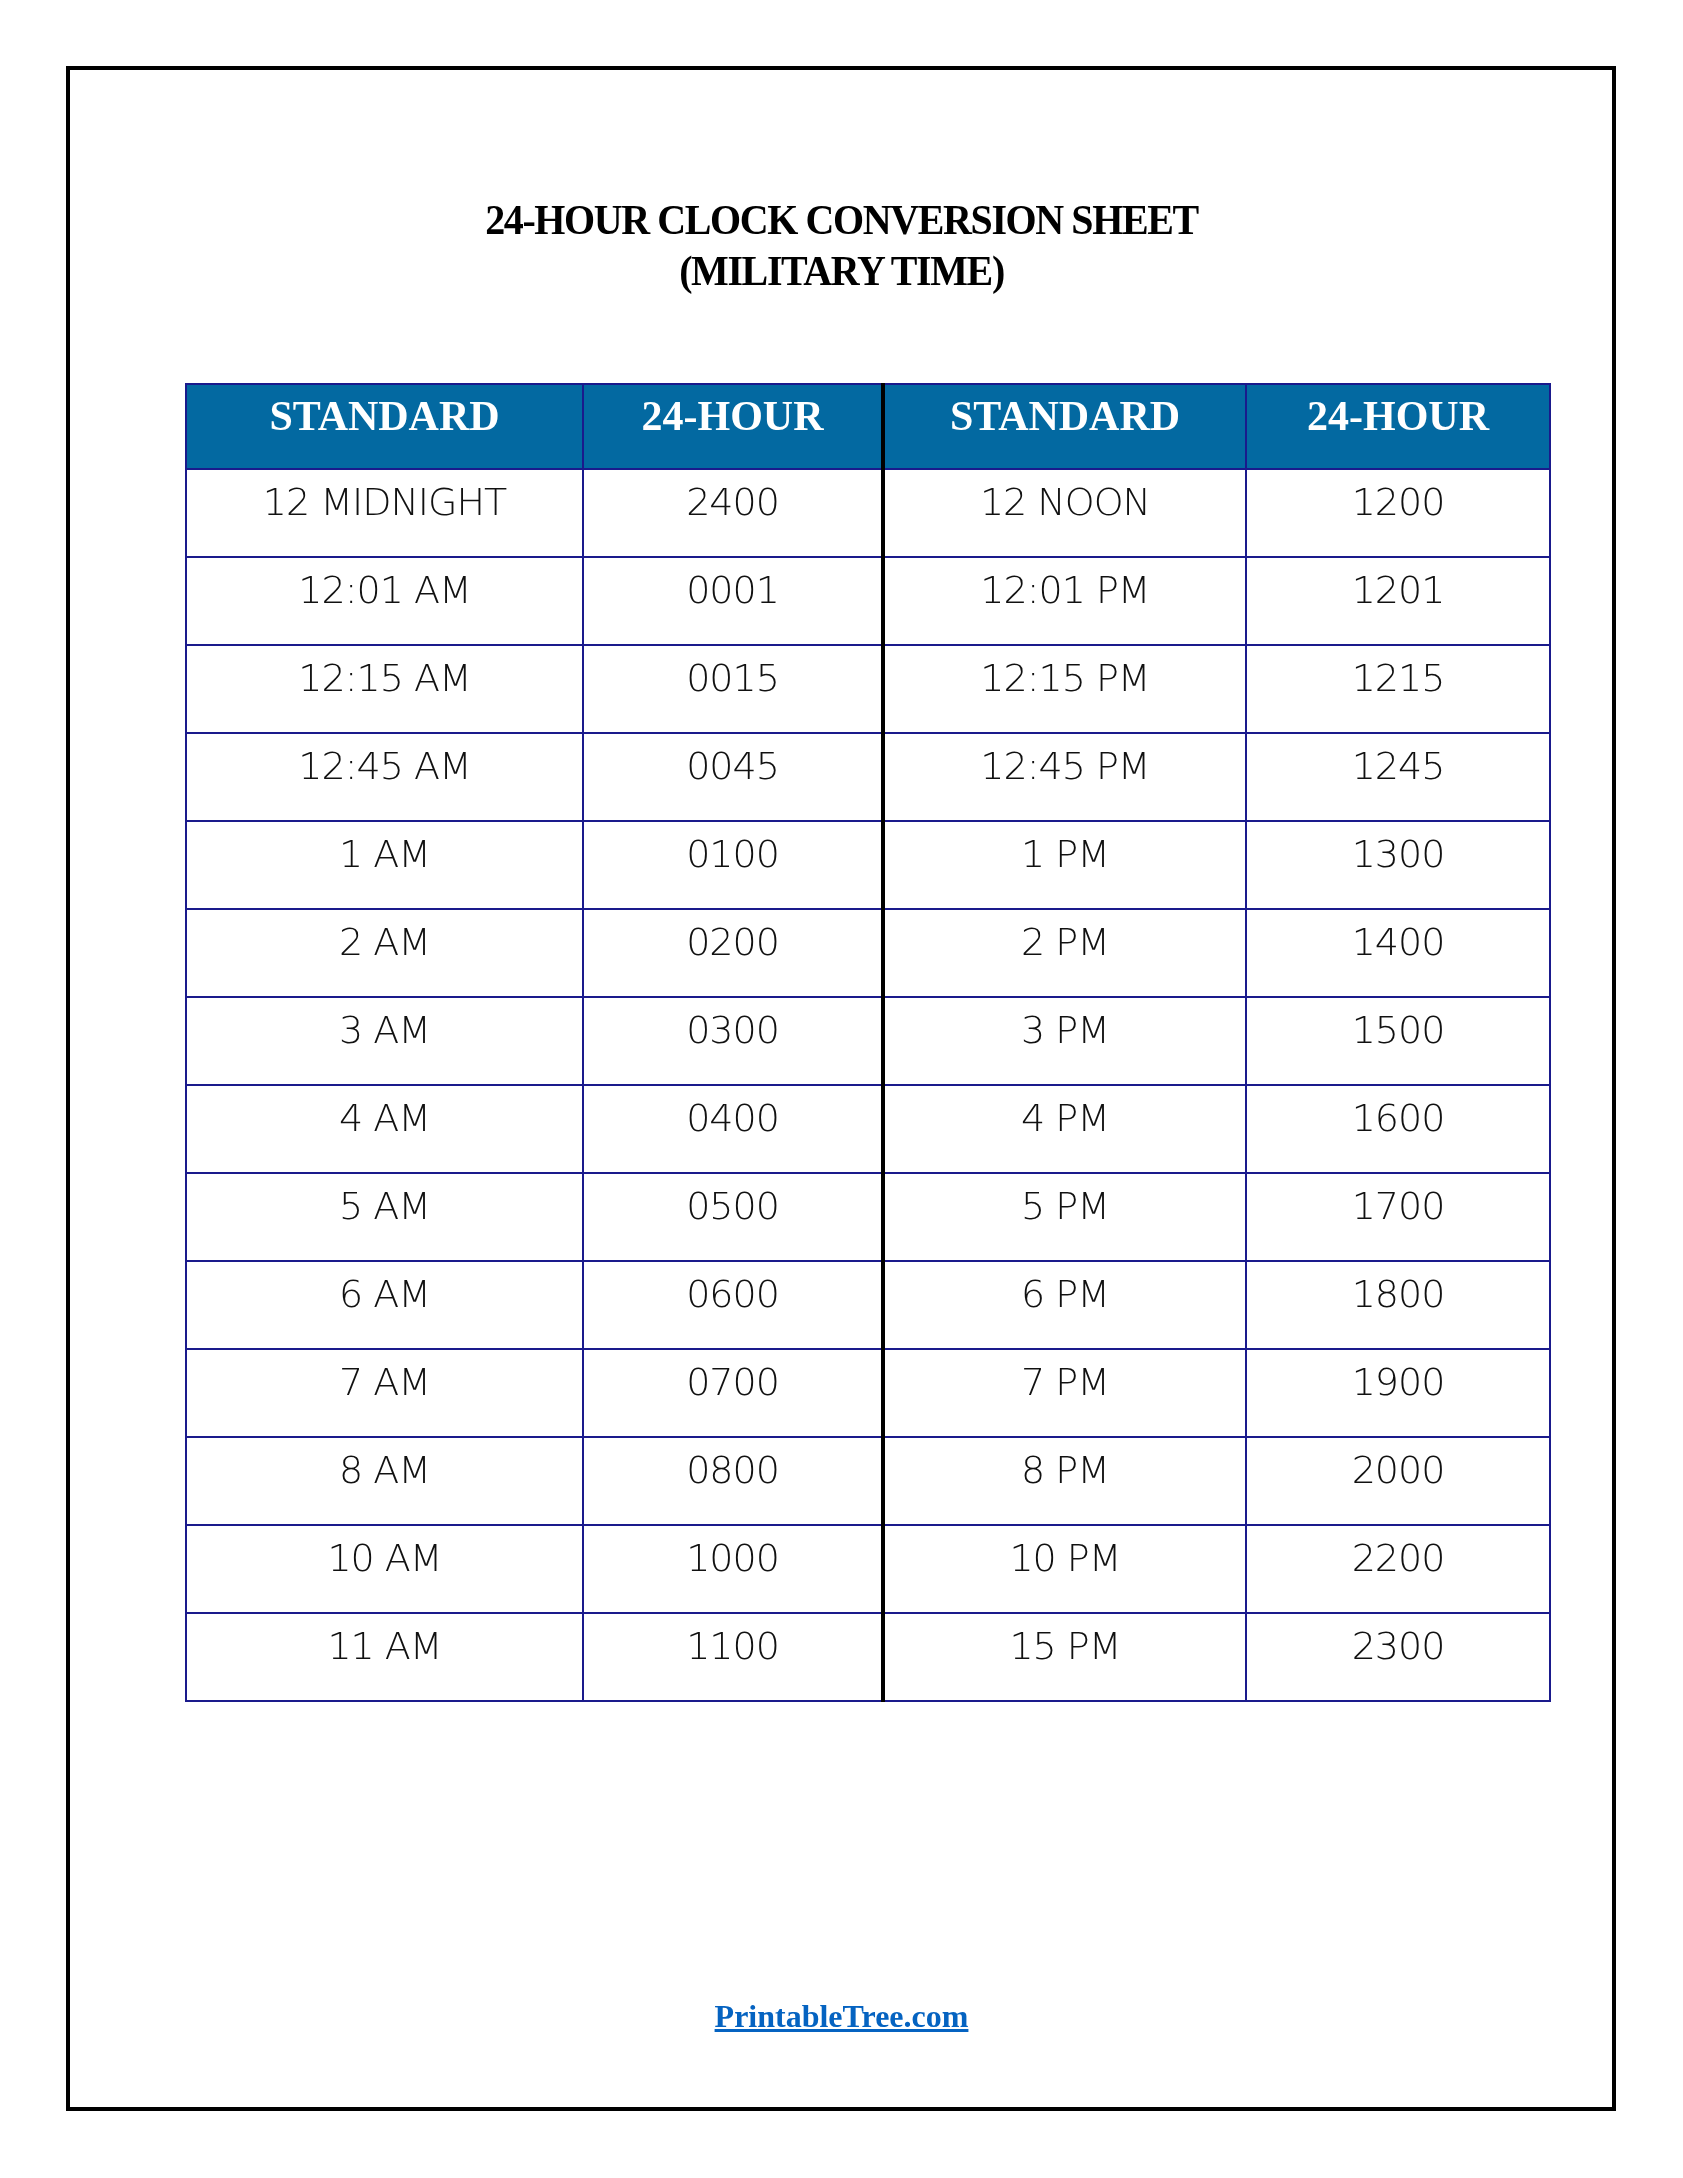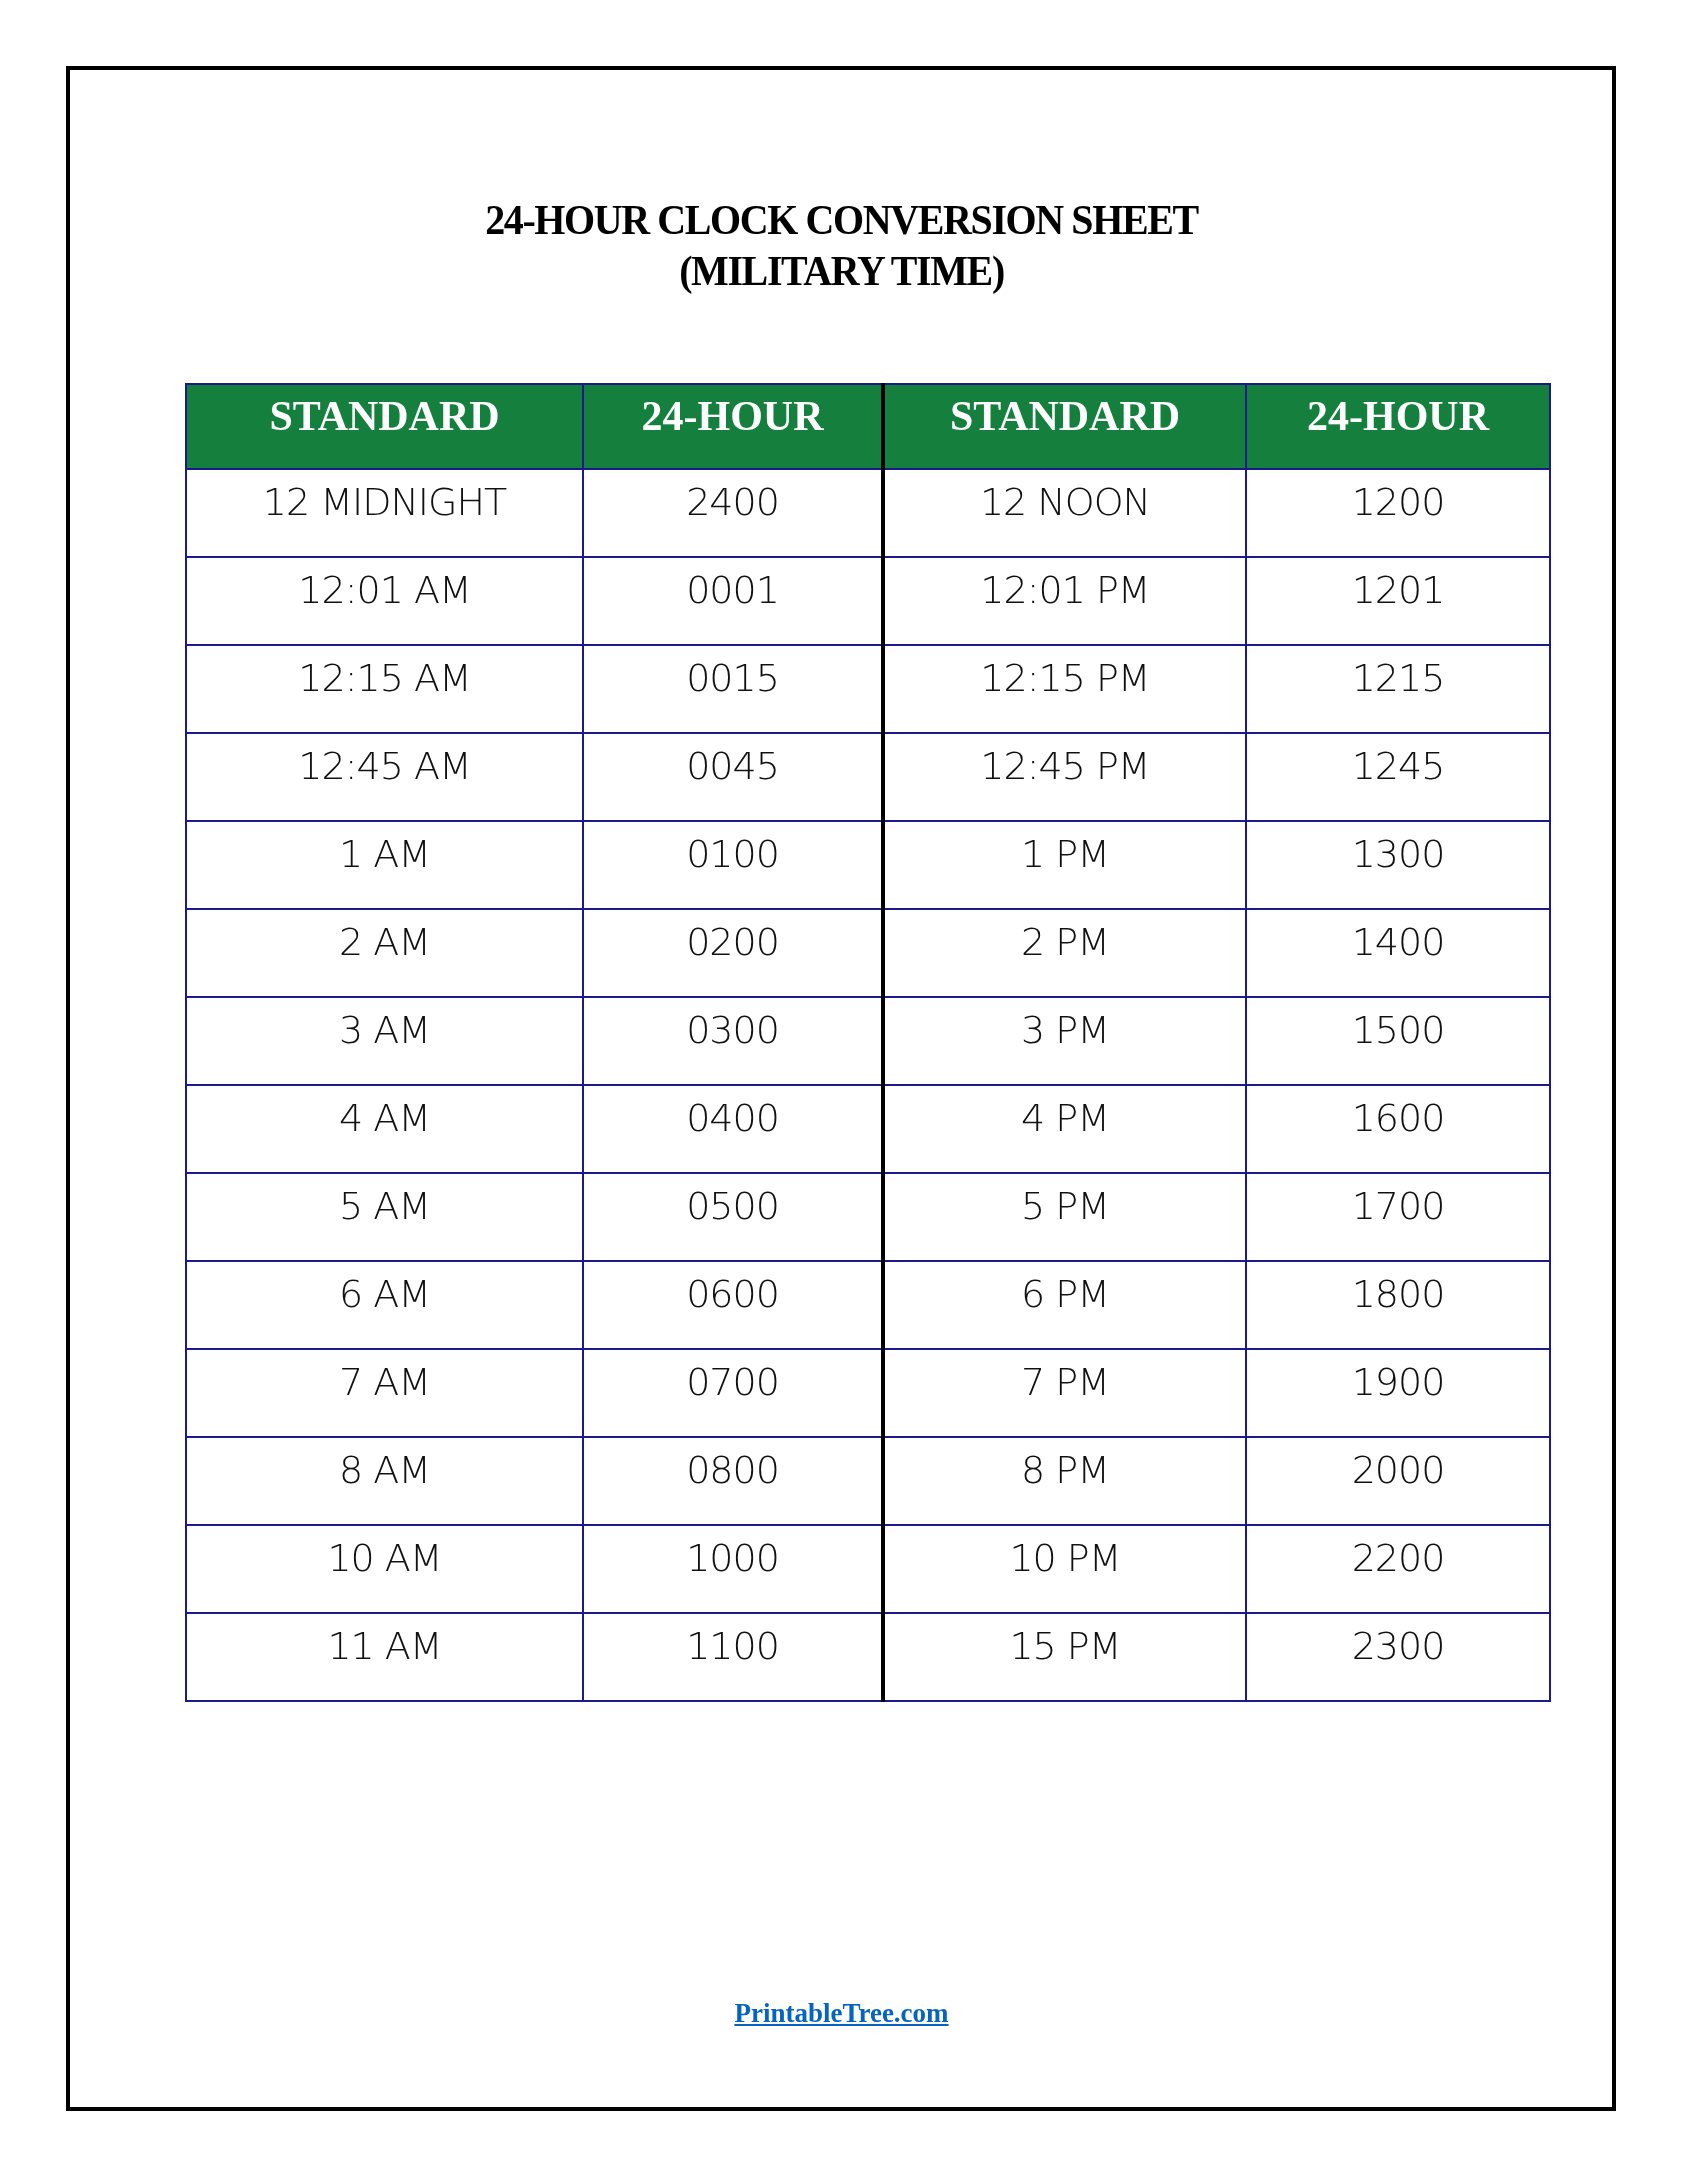--- a/index.html
+++ b/index.html
@@ -24,21 +24,21 @@
     border-collapse: collapse;
     table-layout: fixed;
   }
   table.conv th, table.conv td {
     border: 2px solid #1a1a8c;
     text-align: center;
     vertical-align: top;
     padding: 0;
   }
   table.conv th {
-    background: #15803d;
+    background: #0369a1;
     color: #ffffff;
     font-family: "Liberation Serif", serif;
     font-weight: bold;
     font-size: 42px;
     height: 85px;
     line-height: 1;
     padding-top: 10px;
     box-sizing: border-box;
   }
   table.conv td {
@@ -54,21 +54,21 @@
   }
   table.conv .c1 { width: 397px; }
   table.conv .c2 { width: 300px; }
   table.conv .c3 { width: 363px; }
   table.conv .c4 { width: 304px; }
   table.conv .divider { border-left: 4px solid #000000; }
   .footer-link {
     position: absolute; left: 0; width: 1683px; top: 1998px;
     text-align: center;
     font-family: "Liberation Serif", serif;
-    font-weight: bold; font-size: 27px;
+    font-weight: bold; font-size: 32px;
   }
   .footer-link a { color: #0563c1; text-decoration: underline; }
 </style>
 </head>
 <body>
 
 <div class="page-border"></div>
 
 <div class="title">
   <div>24-HOUR CLOCK CONVERSION SHEET</div>

